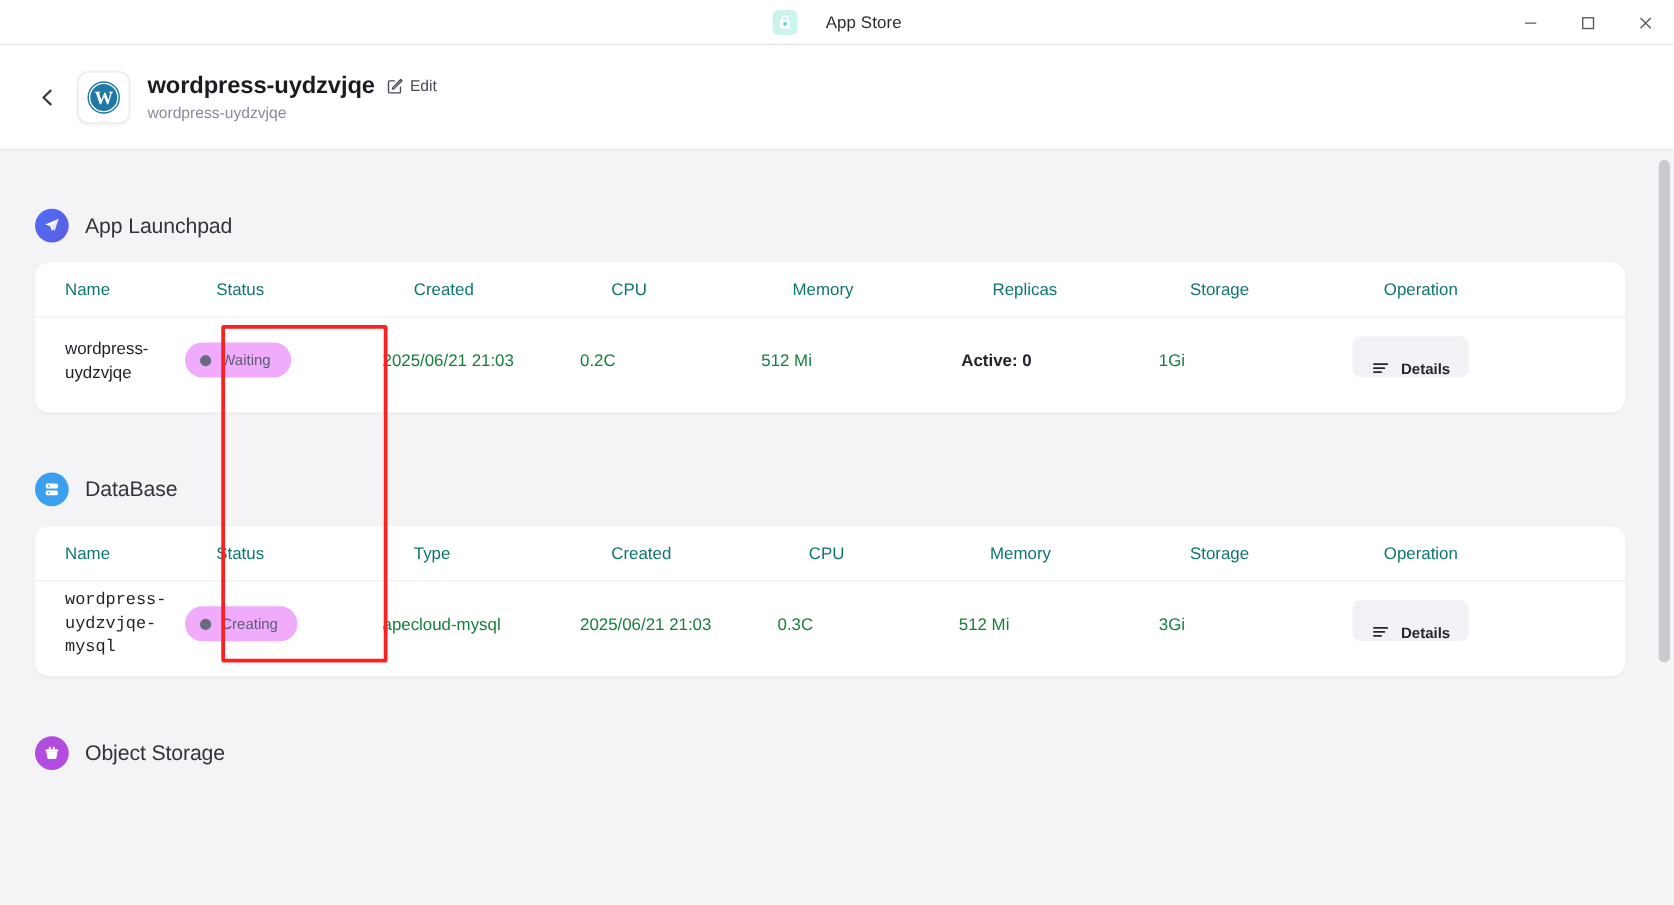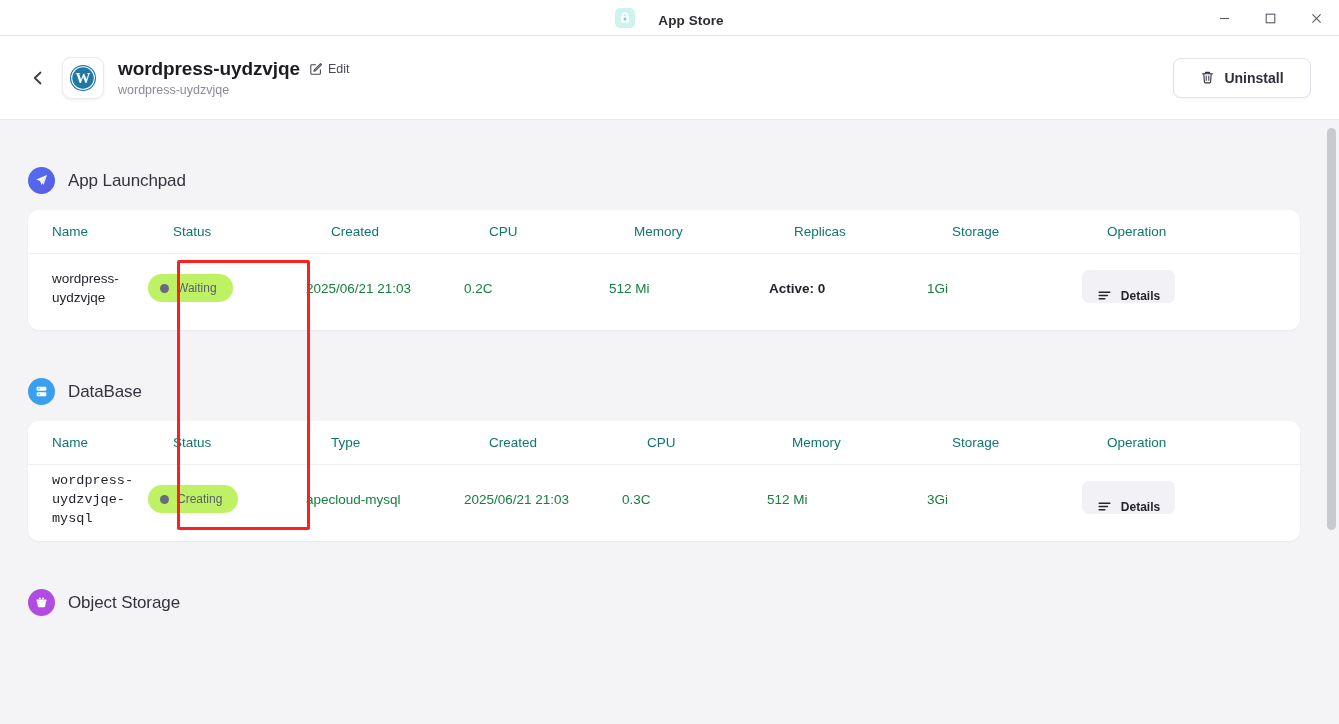--- a/index.html
+++ b/index.html
@@ -10,21 +10,21 @@
     overflow: hidden;
   }
   .window { position: relative; width: 1339px; height: 724px; background: #f4f4f7; }
 
   
   .titlebar {
     position: absolute; top: 0; left: 0; width: 1339px; height: 36px;
     background: #ffffff; border-bottom: 1px solid #e6e6ea;
     display: flex; align-items: center; justify-content: center;
   }
-  .titlebar-center { display: flex; align-items: flex-end; gap: 23px; font-weight: bold; }
+  .titlebar-center { display: flex; align-items: center; gap: 23px; }
   .app-store-icon {
     width: 20px; height: 20px; border-radius: 5px;
     background: #cdf3ef; display: flex; align-items: center; justify-content: center;
   }
   .app-store-icon svg { display: block; }
   .titlebar-title { font-size: 13.5px; color: #2b2b33; letter-spacing: .1px; }
   .winbtns { position: absolute; top: 0; right: 0; height: 36px; display: flex; }
   .winbtn {
     width: 46px; height: 36px; display: flex; align-items: center; justify-content: center;
     color: #5a5a66;
@@ -74,21 +74,21 @@
   .thead { display: flex; height: 44px; align-items: center; border-bottom: 1px solid #f0f0f4; }
   .trow  { display: flex; height: 68px; align-items: center; }
   .th { font-size: 13.5px; color: #0f766e; }
   .td { font-size: 13.5px; color: #15803d; }
   .td.name { font-size: 13.5px; color: #1f1f27; line-height: 19px; max-width: 120px; }
   .td.bold { font-weight: bold; color: #22222a; }
 
   .status-pill {
     display: inline-flex; align-items: center; gap: 8px;
     height: 28px; padding: 0 16px 0 12px; border-radius: 14px;
-    background: #bef264; font-size: 12px; color: #5d5d72;
+    background: #f0abfc; font-size: 12px; color: #5d5d72;
   }
   .status-dot { width: 9px; height: 9px; border-radius: 50%; background: #6b6b80; flex: none; }
 
   .details-btn {
     display: inline-flex; align-items: flex-end; justify-content: center; gap: 9px;
     width: 93px; height: 33px; border-radius: 7px; background: #f2f2f6;
     font-size: 12px; color: #25252e; font-weight: bold;
   }
 
   .empty-card {
@@ -159,27 +159,20 @@
         <span class="app-title">wordpress-uydzvjqe</span>
         <span class="edit-link">
           <svg width="14" height="14" viewBox="0 0 14 14">
             <path d="M11.6 1.6l1 1-6.3 6.3-1.3.3.3-1.3z" fill="none" stroke="currentColor" stroke-width="1.1" stroke-linejoin="round"></path>
             <path d="M11.4 7.7v3.6a1 1 0 0 1-1 1H2.8a1 1 0 0 1-1-1V3.7a1 1 0 0 1 1-1h3.7" fill="none" stroke="currentColor" stroke-width="1.1" stroke-linecap="round"></path>
           </svg>
           <span>Edit</span>
         </span>
       </div>
       <span class="app-subtitle">wordpress-uydzvjqe</span>
-    </div>
-    <div class="uninstall-btn">
-      <svg width="15" height="15" viewBox="0 0 15 15">
-        <path d="M2.5 3.7h10M5.6 3.7V2.4h3.8v1.3M3.8 3.7l.6 8.3a1 1 0 0 0 1 .9h4.2a1 1 0 0 0 1-.9l.6-8.3" fill="none" stroke="currentColor" stroke-width="1.1" stroke-linecap="round" stroke-linejoin="round"></path>
-        <path d="M6.2 6v4.4M8.8 6v4.4" fill="none" stroke="currentColor" stroke-width="1" stroke-linecap="round"></path>
-      </svg>
-      <span>Uninstall</span>
     </div>
   </div>
 
   <div class="body-area">
 
     <div class="section-head" style="position:absolute; top:47px; left:0;">
       <span class="sec-icon launchpad">
         <svg width="15" height="15" viewBox="0 0 15 15">
           <path d="M13 2L2.2 6.5l4 1.4 1.3 4.1z" fill="#ffffff"></path>
           <path d="M6.2 7.9L13 2l-3.4 10-2-3.2z" fill="#e6eaff"></path>

